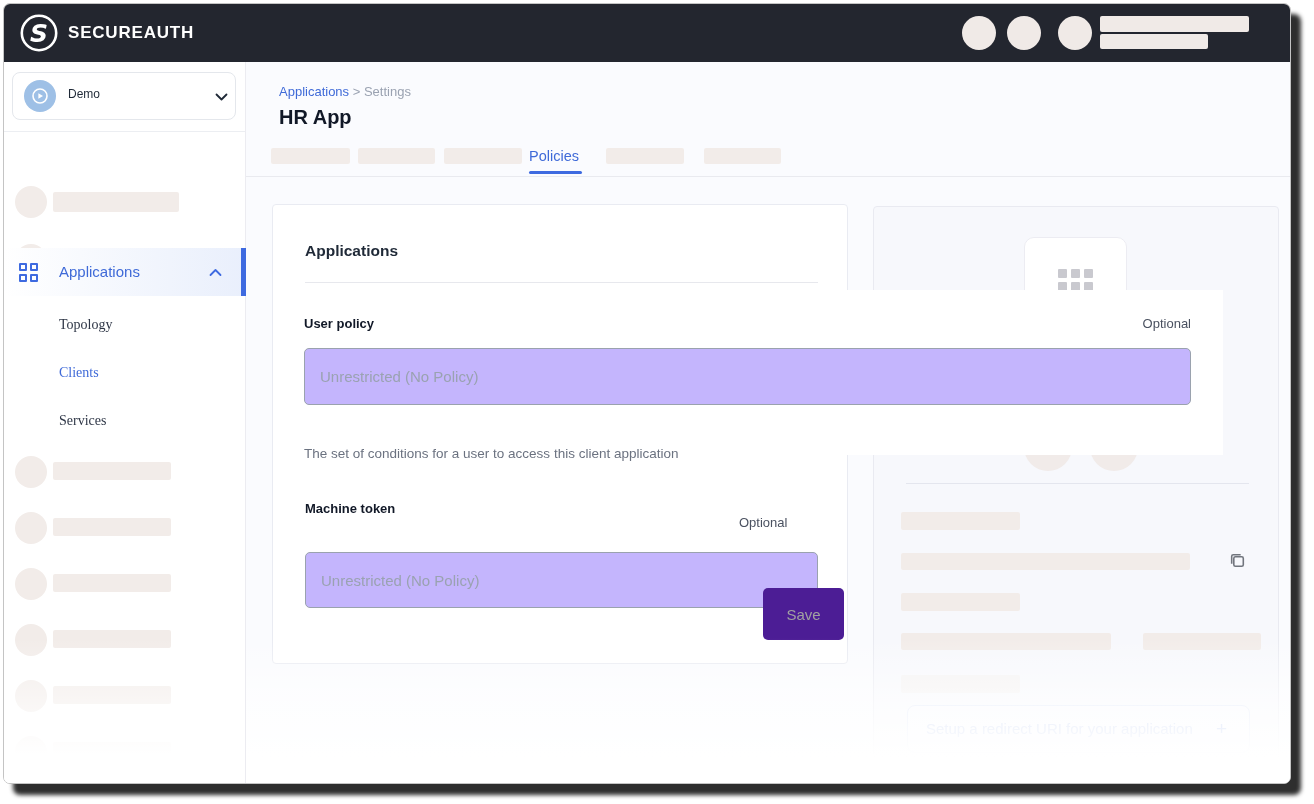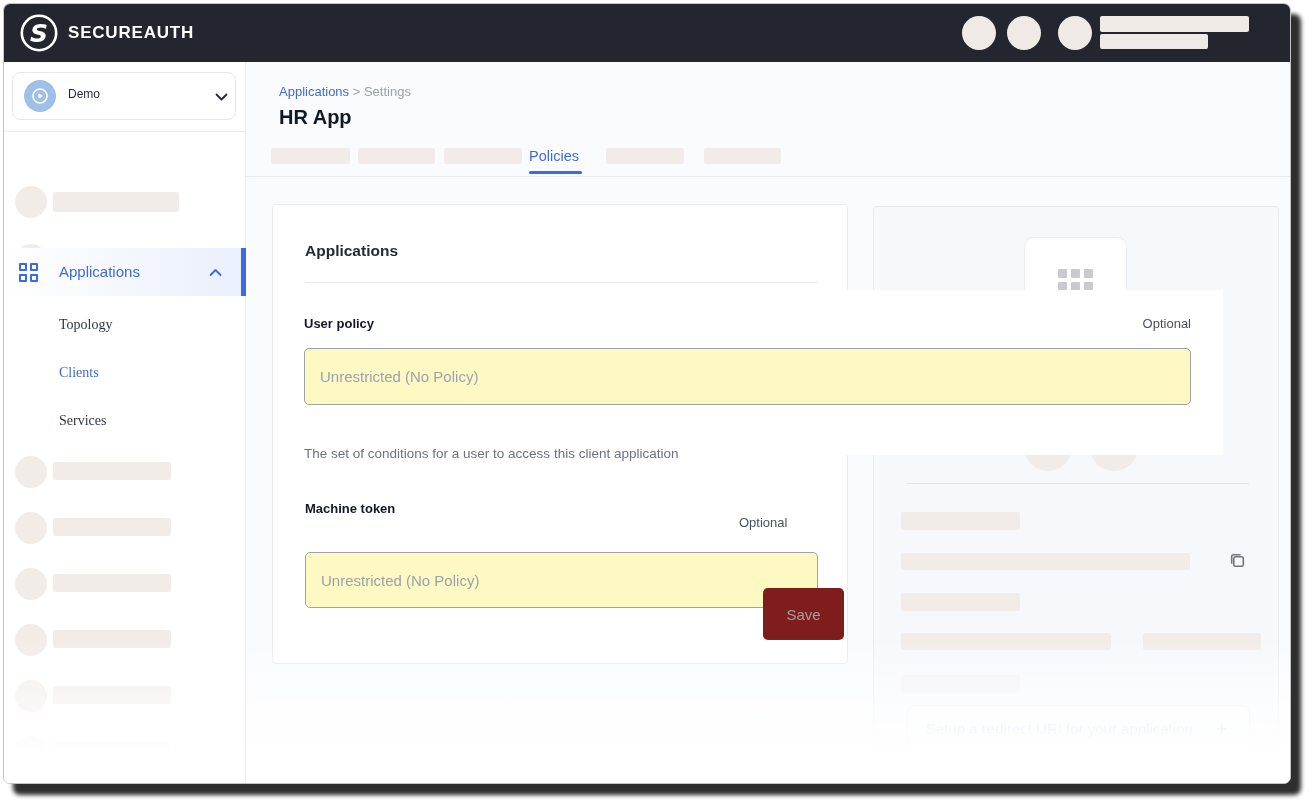--- a/index.html
+++ b/index.html
@@ -43,24 +43,24 @@
   .tab-skel { position:absolute; top:86px; height:16px; background:#f2ece9; border-radius:2px; cursor:pointer; }
   .tab-active { position:absolute; top:86px; font-size:14.5px; font-weight:500; color:#3f6ad8; cursor:pointer; }
   .tab-underline { position:absolute; top:109px; height:3px; background:#3e6ae0; border-radius:2px; }
   .tabs-border { position:absolute; left:0; top:114px; right:0; height:1px; background:#e9eaef; }
   
   .card { position:absolute; left:26px; top:142px; width:576px; height:460px; background:#fff; border:1px solid #e9ebf2; border-radius:4px; }
   .card-heading { position:absolute; left:32px; top:37px; font-size:15.5px; font-weight:600; color:#1f2937; }
   .card-divider { position:absolute; left:32px; top:77px; width:513px; height:1px; background:#e7e8ed; }
   .field-label { font-size:13px; font-weight:700; color:#111827; }
   .optional { font-size:13px; color:#4a5160; }
-  .text-input { border:1px solid #9aa2ae; border-radius:5px; background:#fef9c3; font-size:15px; color:#374151; padding:0 15px; font-family:"Liberation Sans",sans-serif; }
+  .text-input { border:1px solid #9aa2ae; border-radius:5px; background:#c4b5fd; font-size:15px; color:#374151; padding:0 15px; font-family:"Liberation Sans",sans-serif; }
   .text-input::placeholder { color:#9aa2b1; }
   .helper { font-size:13.5px; color:#6b7280; }
-  .save-btn { position:absolute; left:490px; top:383px; width:81px; height:52px; background:#7f1d1d; border:none; border-radius:5px; font-size:15px; color:#a1a1a1; font-family:"Liberation Sans",sans-serif; }
+  .save-btn { position:absolute; left:490px; top:383px; width:81px; height:52px; background:#4c1d95; border:none; border-radius:5px; font-size:15px; color:#a1a1a1; font-family:"Liberation Sans",sans-serif; }
   
   .spotlight { position:absolute; left:43px; top:228px; width:934px; height:165px; background:#fff; z-index:30; }
   
   .panel { position:absolute; left:627px; top:144px; width:406px; height:556px; background:#f7f8fc; border:1px solid #e9eaf1; border-radius:4px; }
   .app-tile { position:absolute; left:150px; top:30px; width:103px; height:86px; background:#fff; border:1px solid #ececf2; border-radius:10px; display:flex; align-items:center; justify-content:center; }
   .grid6 { display:grid; grid-template-columns:repeat(3,9px); gap:4px; }
   .grid6 span { width:9px; height:9px; background:#c9c9cf; border-radius:1px; display:block; }
   .panel-circle { position:absolute; top:216px; width:48px; height:48px; border-radius:50%; background:#f1ebe9; }
   .panel-divider { position:absolute; left:32px; top:276px; width:343px; height:1px; background:#e4e6ee; }
   .pskel { position:absolute; background:#f2ece9; border-radius:2px; }

